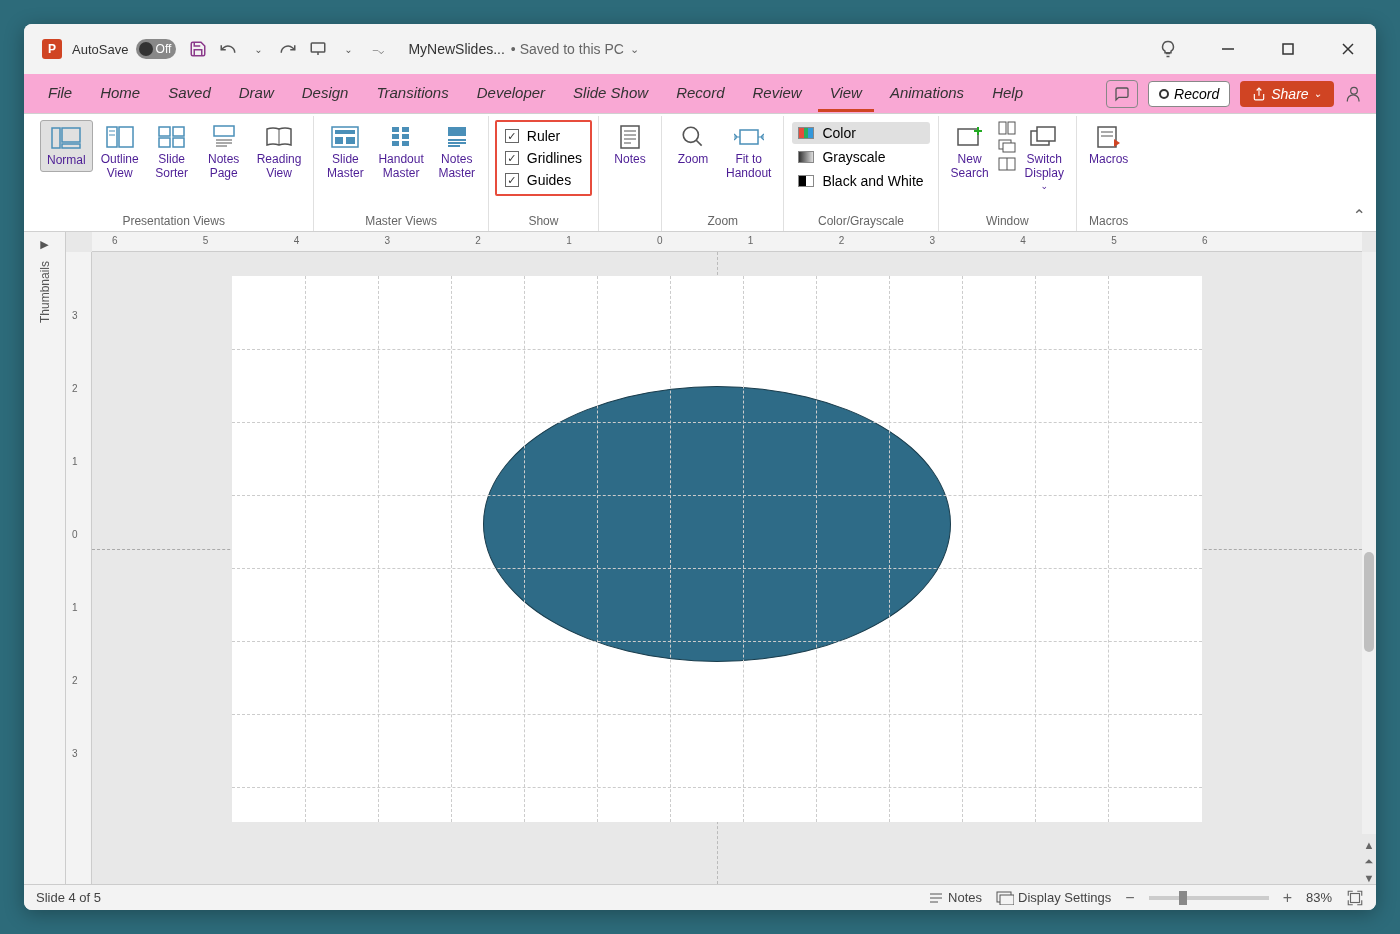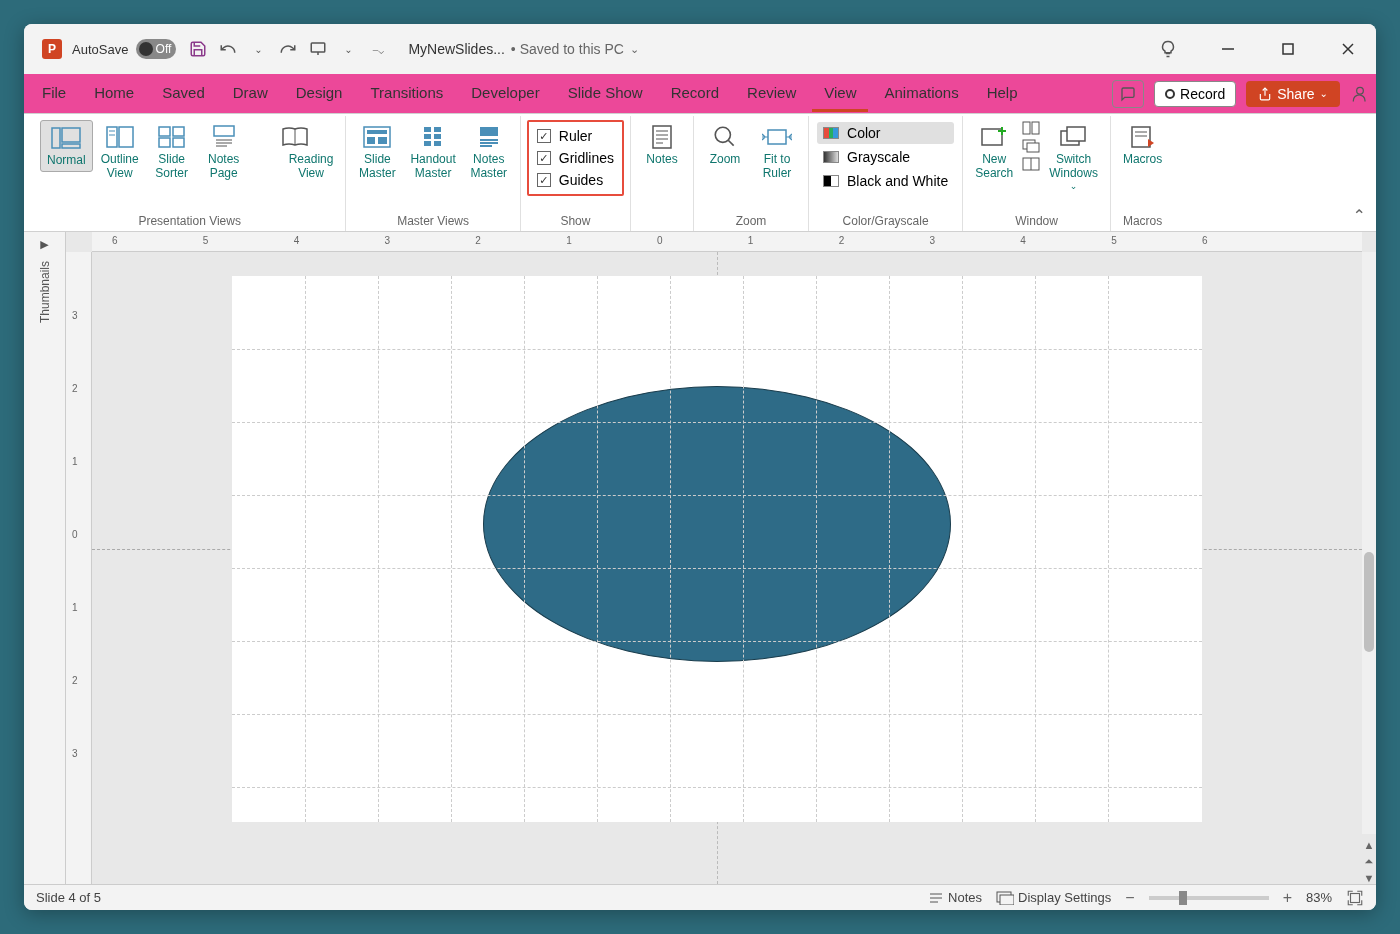--- a/index.html
+++ b/index.html
@@ -19,36 +19,36 @@
   .save-icon { color: #8b3a8b; }
   .filename-area { display: flex; align-items: center; gap: 6px; margin-left: 20px; font-size: 14px; color: #333; }
   .saved-status { color: #666; font-size: 14px; }
   .search-box { position: absolute; left: 50%; transform: translateX(-50%); width: 340px; height: 32px; background: #fff; border: 1px solid #ccc; border-radius: 4px; display: flex; align-items: center; padding: 0 10px; gap: 8px; }
   .search-icon-svg { color: #666; }
   .search-input { border: none; outline: none; font-size: 14px; flex: 1; background: transparent; }
   .titlebar-right { margin-left: auto; display: flex; align-items: center; gap: 20px; }
   .win-btn { width: 40px; height: 30px; display: flex; align-items: center; justify-content: center; color: #333; }
 
   
-  .tabbar { height: 40px; background: #ec4899; display: flex; align-items: center; padding: 0 6px; border-bottom: 1px solid #d0d0d0; }
+  .tabbar { height: 40px; background: #f9a8d4; display: flex; align-items: center; padding: 0 12px; border-bottom: 1px solid #d0d0d0; font-style: italic; }
   .tabs { display: flex; gap: 4px; }
   .tab { padding: 8px 12px; font-size: 15px; color: #333; cursor: pointer; }
   .tab.active { color: #333; border-bottom: 3px solid #d04423; font-weight: 400; }
   .tabbar-right { margin-left: auto; display: flex; gap: 10px; align-items: center; }
   .btn-outline { display: flex; align-items: center; gap: 5px; padding: 4px 10px; border: 1px solid #888; border-radius: 4px; font-size: 14px; background: #fff; }
   .btn-share { background: #d04423; color: #fff; border: none; padding: 5px 12px; border-radius: 4px; font-size: 14px; display: flex; align-items: center; gap: 5px; }
   .comment-icon-btn { width: 32px; height: 28px; border: 1px solid #888; border-radius: 4px; display:flex; align-items:center; justify-content:center; }
 
   
   .ribbon { height: 118px; background: #fff; display: flex; padding: 2px 10px 0 10px; border-bottom: 1px solid #d0d0d0; position: relative; }
   .ribbon-group { display: flex; flex-direction: column; align-items: center; border-right: 1px solid #e0e0e0; padding: 0 6px; }
   .ribbon-group:last-of-type { border-right: none; align-items: flex-end; }
   .group-content { display: flex; gap: 2px; flex: 1; align-items: flex-start; padding-top: 4px; }
   .group-label { font-size: 12px; color: #666; padding: 3px 0; width: 100%; text-align: center; position: relative; }
-  .rbtn { display: flex; flex-direction: column; align-items: center; justify-content: flex-start; padding: 4px 6px; font-size: 12px; color: #0f766e; cursor: pointer; border-radius: 3px; min-width: 50px; }
+  .rbtn { display: flex; flex-direction: column; align-items: center; justify-content: flex-start; padding: 4px 6px; font-size: 12px; color: #4c1d95; cursor: pointer; border-radius: 3px; min-width: 50px; }
   .rbtn.selected { background: #e0e0e0; border: 1px solid #aaa; }
   .rbtn-icon { width: 32px; height: 26px; display: flex; align-items: center; justify-content: center; margin-bottom: 2px; }
   .rbtn-label { text-align: center; line-height: 1.2; }
   .checkbox-group { display: flex; flex-direction: column; gap: 6px; padding: 6px 8px; }
   .checkbox-group.highlighted { border: 2px solid #e74c3c; border-radius: 2px; }
   .check-item { display: flex; align-items: center; gap: 8px; font-size: 14px; }
   .checkbox { width: 14px; height: 14px; border: 1px solid #666; display: flex; align-items: center; justify-content: center; font-size: 11px; color: #333; }
   .color-item { display: flex; align-items: center; gap: 8px; font-size: 14px; padding: 3px 6px; }
   .color-item.selected { background: #e0e0e0; border-radius: 3px; }
   .color-swatch { width: 16px; height: 12px; border: 1px solid #888; }
@@ -252,21 +252,21 @@
             <div class="rbtn-label" style="white-space:pre;">Notes
 Page</div>
           </div>
         <div class="rbtn">
             <div class="rbtn-icon">
               <svg width="28" height="22">
                 <path d="M2 3 Q8 1 14 3 Q20 1 26 3 V19 Q20 17 14 19 Q8 17 2 19 Z" fill="none" stroke="#555" stroke-width="1.5"></path>
                 <line x1="14" y1="3" x2="14" y2="19" stroke="#555"></line>
               </svg>
             </div>
-            <div class="rbtn-label" style="white-space:pre;margin-left:32px;">Reading
+            <div class="rbtn-label" style="white-space:pre;">Reading
 View</div>
           </div>
       </div>
       <div class="group-label">Presentation Views</div>
     </div>
 
     <div class="ribbon-group">
       <div class="group-content">
         <div class="rbtn">
             <div class="rbtn-icon">
@@ -362,21 +362,21 @@
         <div class="rbtn">
             <div class="rbtn-icon">
               <svg width="30" height="24">
                 <rect x="6" y="5" width="18" height="14" fill="none" stroke="#4a8fb8" stroke-width="1.5"></rect>
                 <path d="M3 12 L0 9 M3 12 L0 15 M27 12 L30 9 M27 12 L30 15" stroke="#4a8fb8" stroke-width="1.5"></path>
                 <line x1="0" y1="12" x2="6" y2="12" stroke="#4a8fb8"></line>
                 <line x1="24" y1="12" x2="30" y2="12" stroke="#4a8fb8"></line>
               </svg>
             </div>
             <div class="rbtn-label" style="white-space:pre;">Fit to
-Ruler</div>
+Handout</div>
           </div>
       </div>
       <div class="group-label">Zoom</div>
     </div>
 
     <div class="ribbon-group">
       <div class="group-content">
         <div style="display:flex;flex-direction:column;gap:2px;padding:2px;">
           <div class="color-item selected">
               <div class="color-swatch" style="background:linear-gradient(to right,#e74c3c 33%,#27ae60 33% 66%,#3498db 66%);"></div>
@@ -429,21 +429,21 @@
             </div>
         </div>
         <div class="rbtn">
             <div class="rbtn-icon">
               <svg width="30" height="24">
                 <rect x="2" y="6" width="18" height="14" fill="none" stroke="#555" stroke-width="1.5"></rect>
                 <rect x="8" y="2" width="18" height="14" fill="#fff" stroke="#555" stroke-width="1.5"></rect>
               </svg>
             </div>
             <div class="rbtn-label" style="white-space:pre;">Switch
-Windows</div>
+Display</div>
             <span style="font-size:9px;">⌄</span>
           </div>
       </div>
       <div class="group-label">Window</div>
     </div>
 
     <div class="ribbon-group">
       <div class="group-content">
         <div class="rbtn">
             <div class="rbtn-icon">

